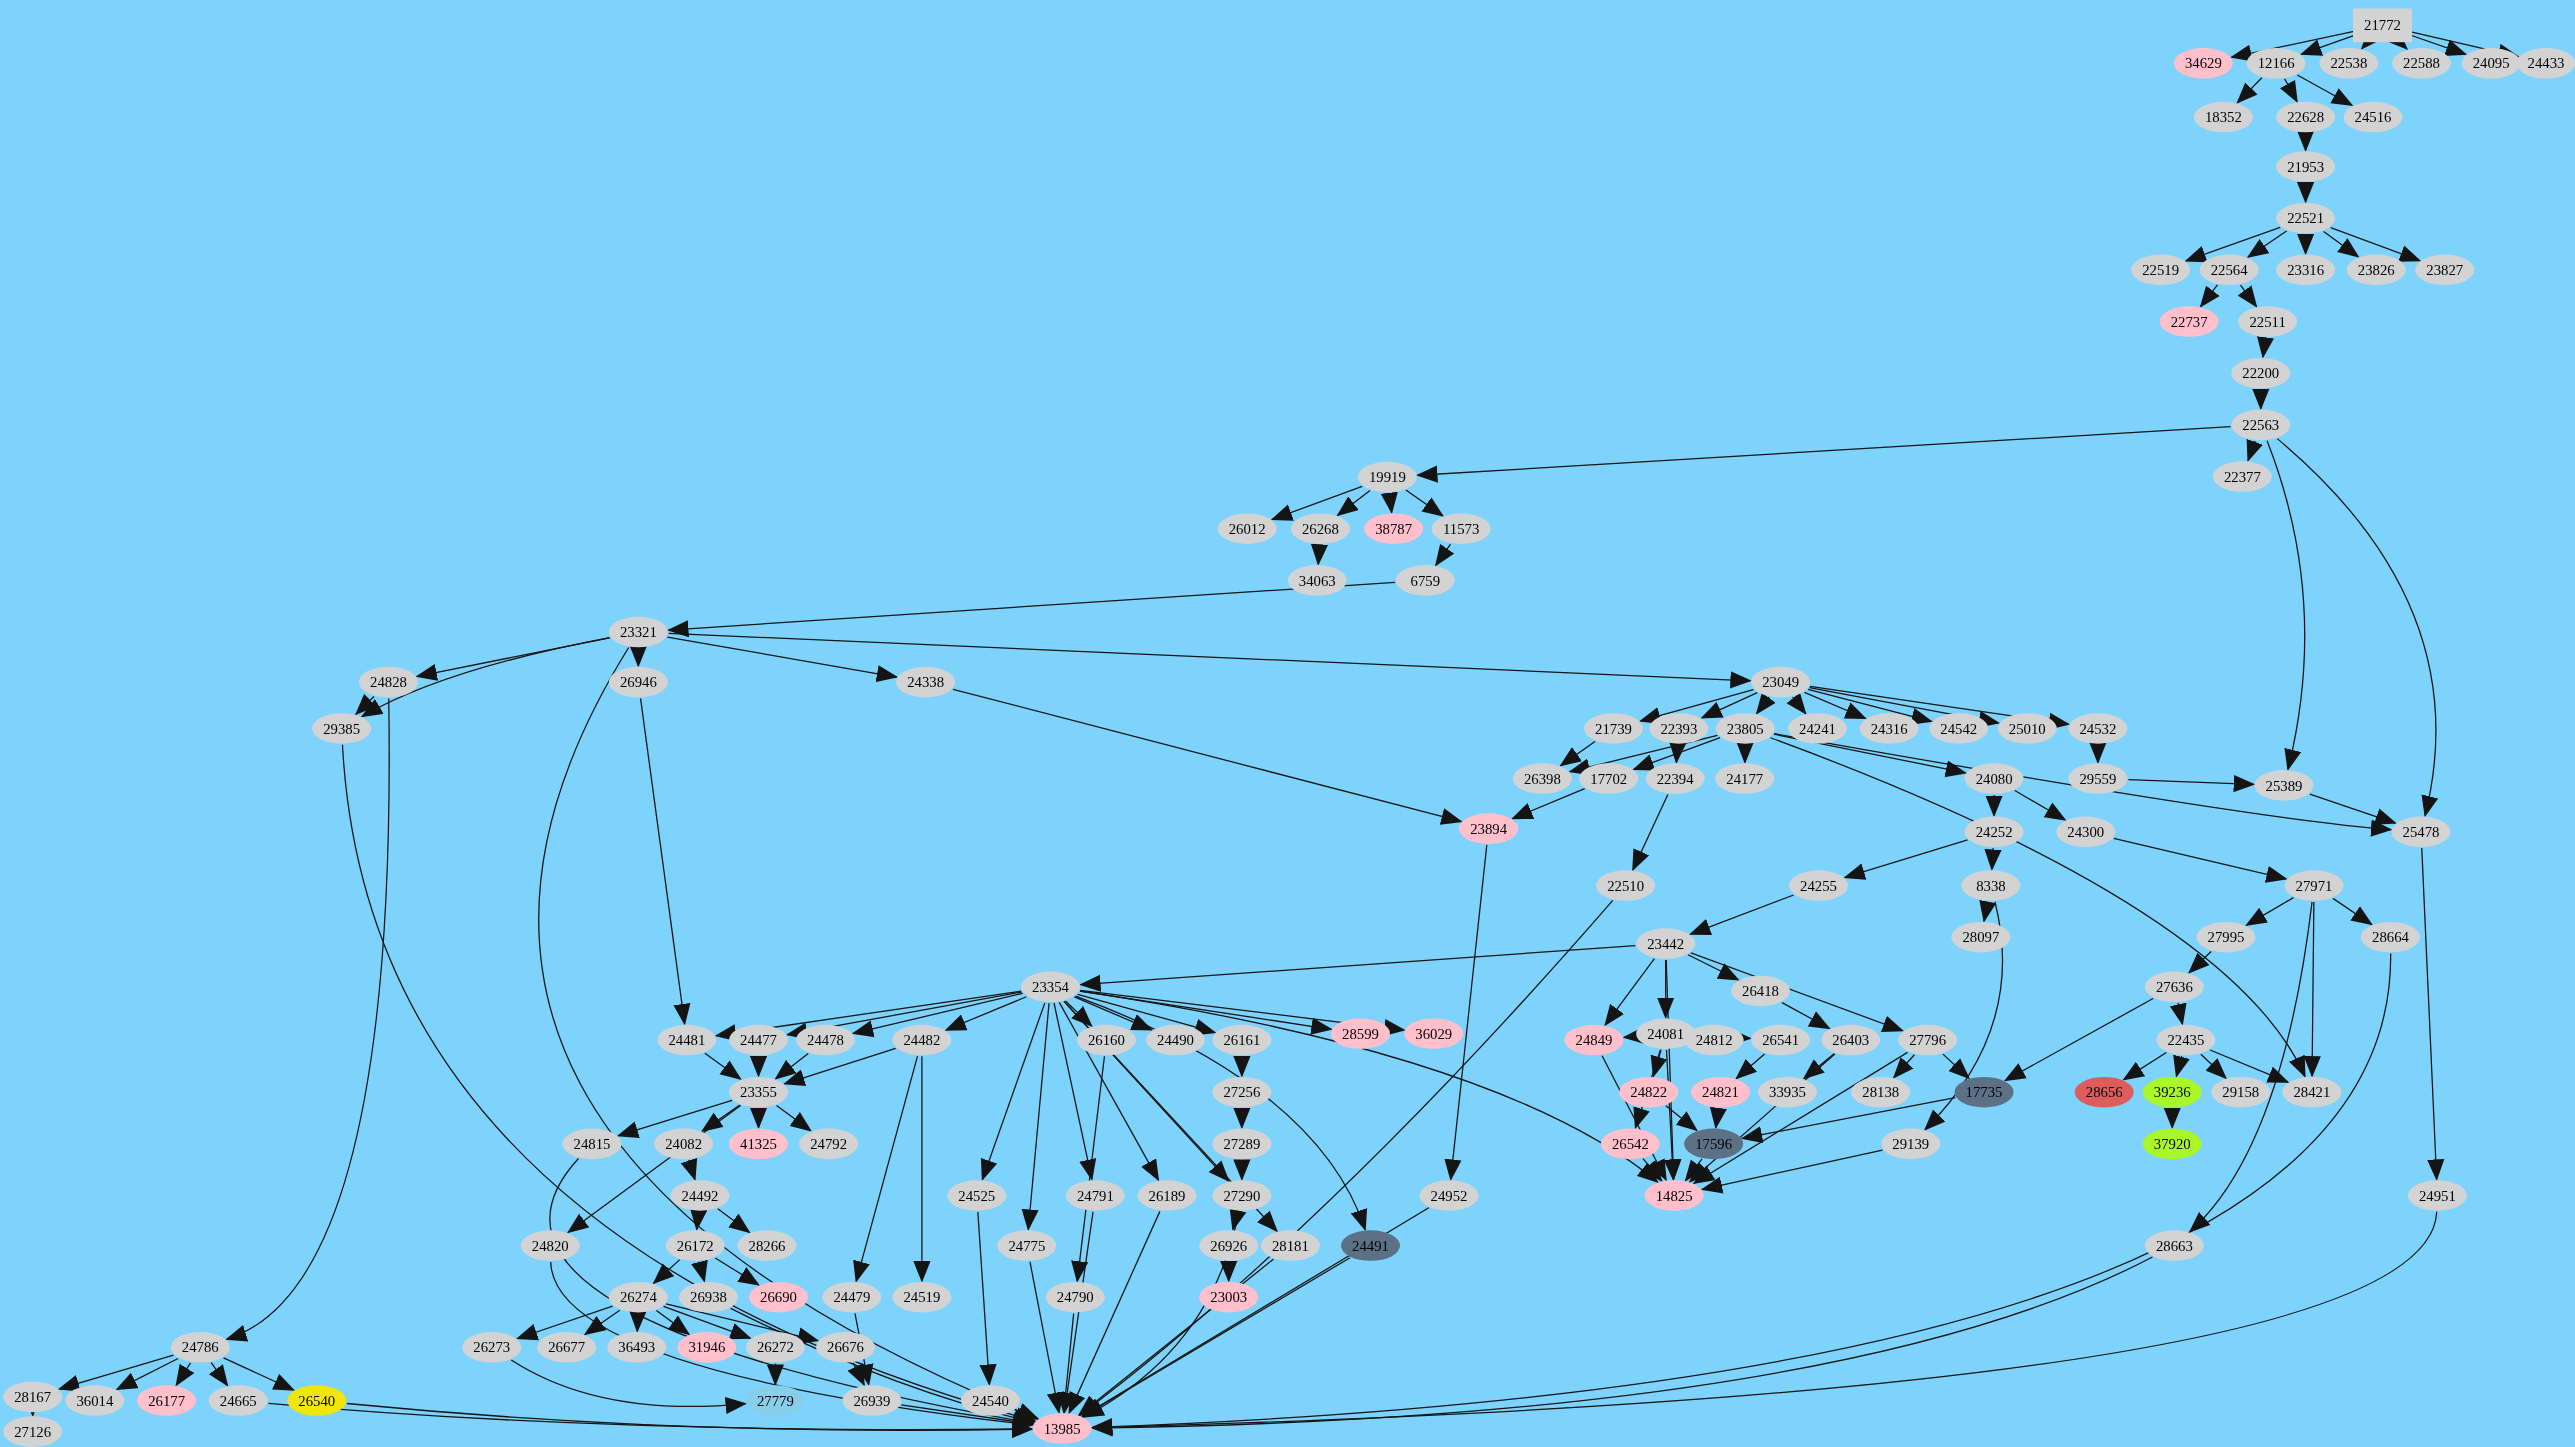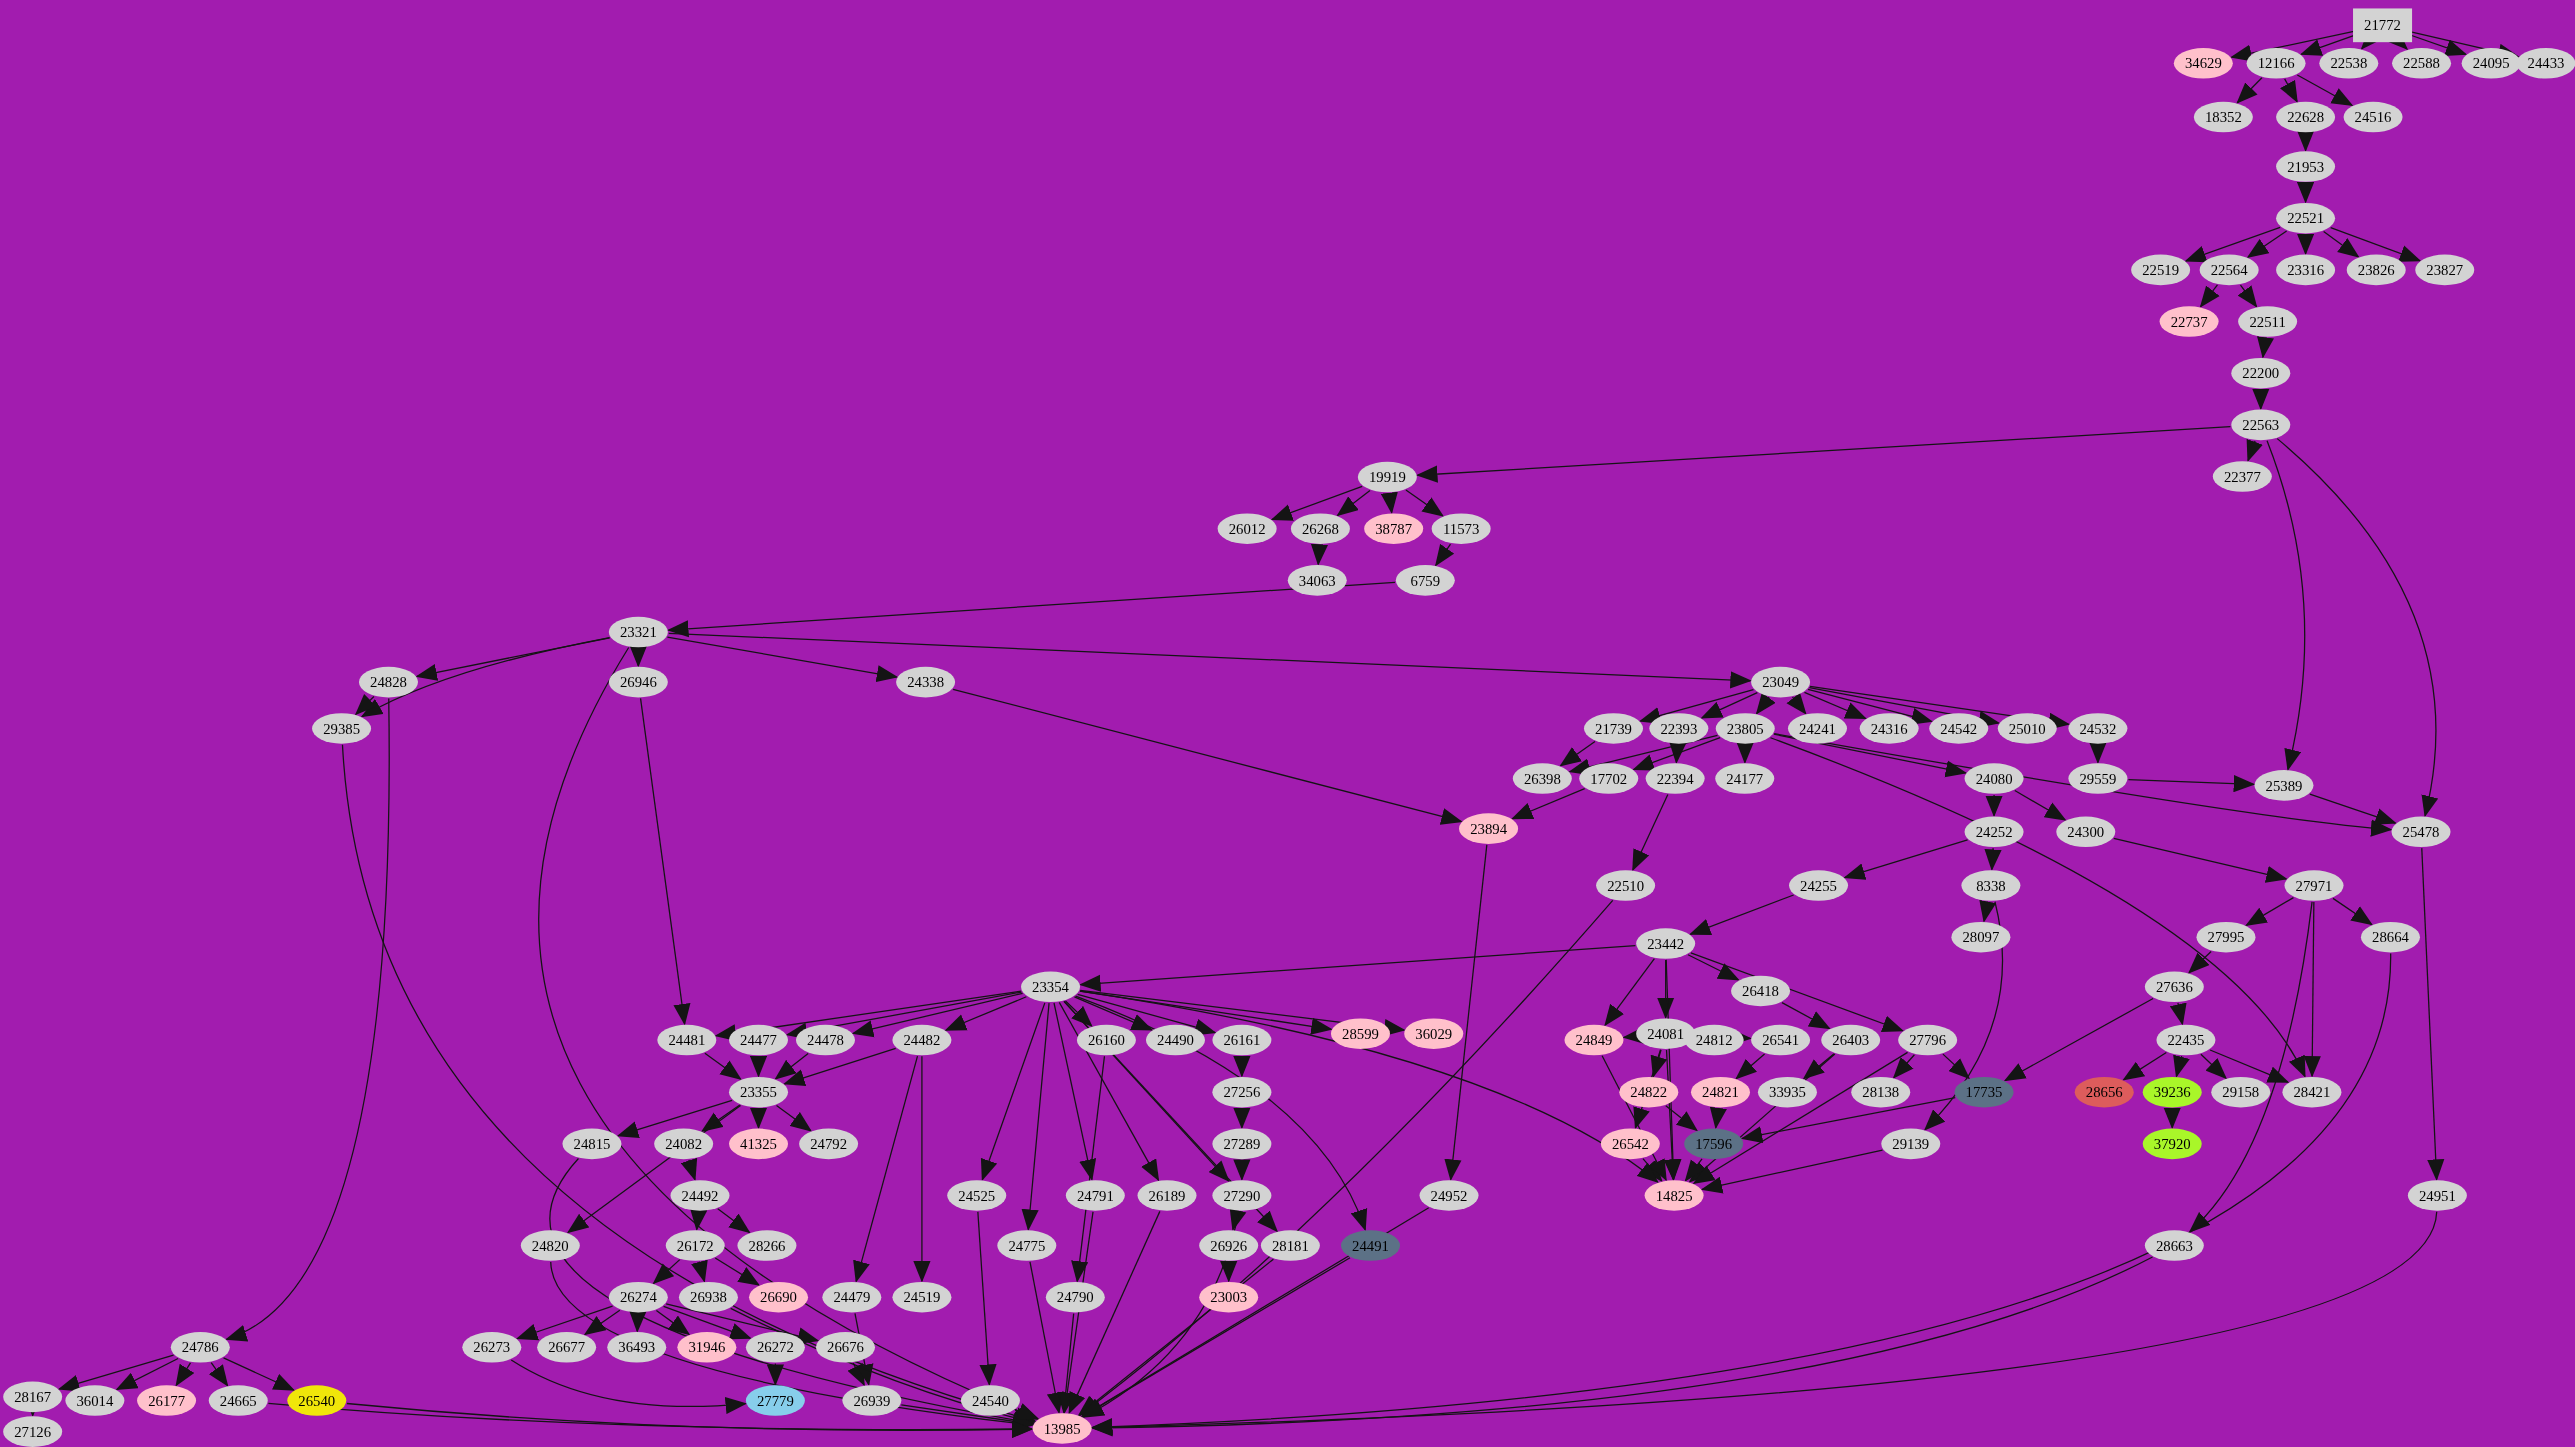--- a/index.html
+++ b/index.html
@@ -1,17 +1,17 @@
 <!DOCTYPE html>
 <html style="font-size:8.4px"><head>
 <meta charset="utf-8">
 <style>
   html,body{margin:0;padding:0;background:#ffffff;width:2576px;height:1448px;overflow:hidden;
     font-family:"Liberation Serif", serif;}
-  #graph-wrap{position:relative;width:2576px;height:1448px;background:#a21caf;}
+  #graph-wrap{position:relative;width:2576px;height:1448px;background:#7dd3fc;}
   svg{position:absolute;left:0;top:0;}
   .edge-path{fill:none;stroke:#141414;stroke-width:2.4px;}
   .node-label{font-family:"Liberation Serif", serif;font-size:28px;fill:#000000;
     text-anchor:middle;user-select:none;}
 </style>
 </head>
 <body>
 
 <div id="graph-wrap">
   <svg id="graph-svg" width="2576" height="1448" viewBox="0 0 4887 2747">

